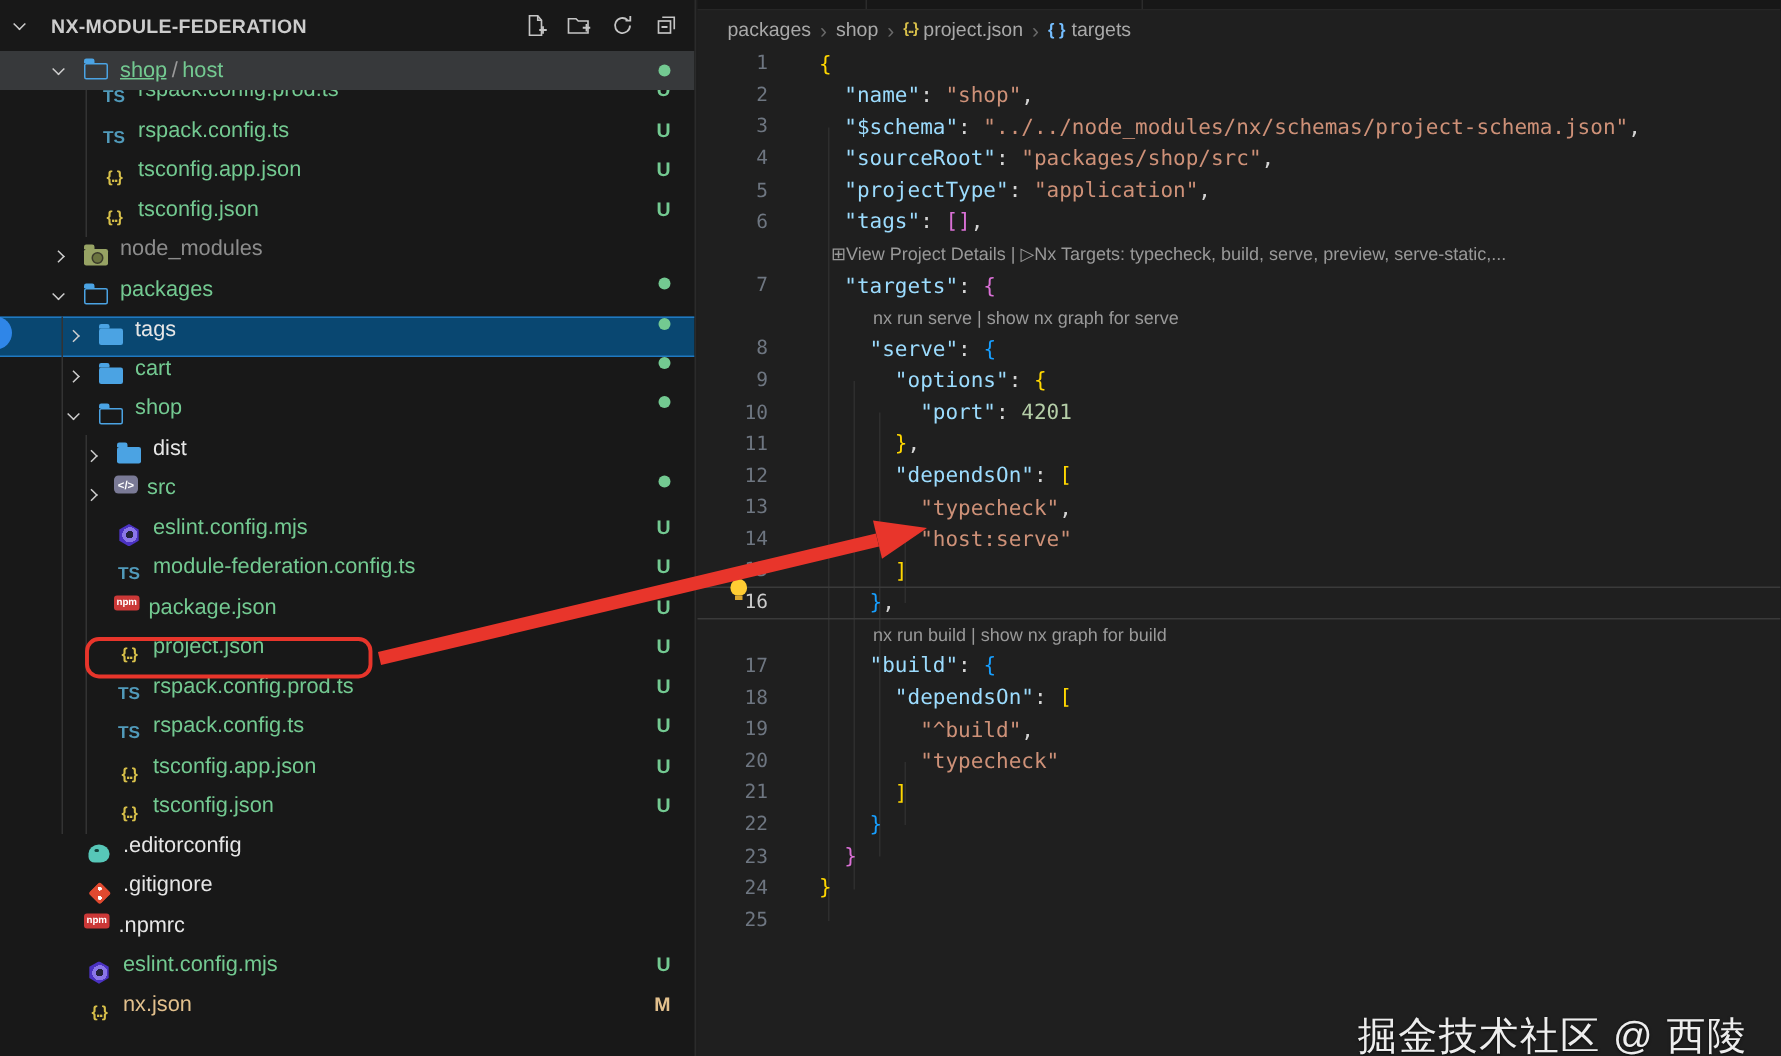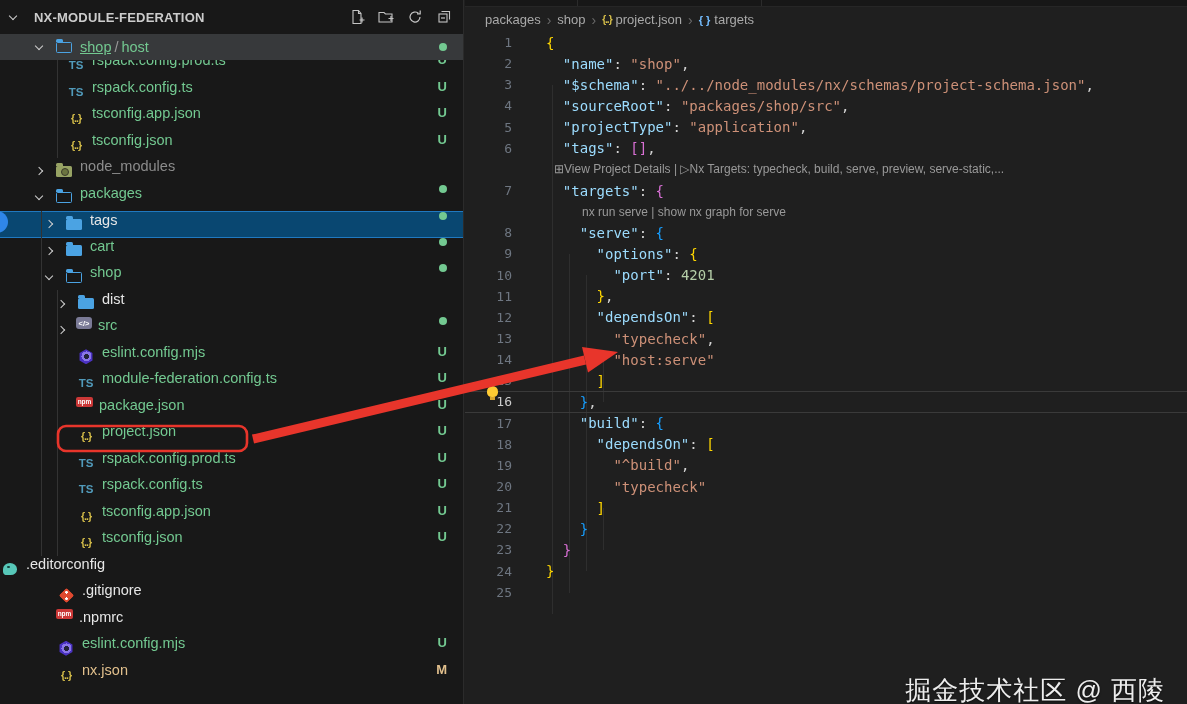--- a/index.html
+++ b/index.html
@@ -273,21 +273,21 @@
           <div class="trow" style="padding-left: 76px;">
             <span class="fi fi-json">{..}</span>
             <span class="lbl c-green">tsconfig.app.json</span>
             <span class="badge b-U">U</span>
           </div>
           <div class="trow" style="padding-left: 76px;">
             <span class="fi fi-json">{..}</span>
             <span class="lbl c-green">tsconfig.json</span>
             <span class="badge b-U">U</span>
           </div>
-          <div class="trow" style="">
+          <div class="trow" style="padding-left: 56px;">
             <span class="fi fi-editorconfig">
               <span></span>
             </span>
             <span class="lbl c-white">.editorconfig</span>
           </div>
           <div class="trow" style="padding-left: 56px;">
             <span class="fi fi-git">
               <span></span>
             </span>
             <span class="lbl c-white">.gitignore</span>
@@ -349,20 +349,21 @@
           <div class="clens"><span class="ln"></span><span class="glyph"></span><span class="ctext" style="margin-left: 36px;">nx run serve | show nx graph for serve</span></div>
           <div class="cline"><span class="ln">8</span><span class="glyph"></span><span class="ctext"><span>    </span><span class="sg-k">"serve"</span><span>: </span><span class="sg-b3">{</span></span></div>
           <div class="cline"><span class="ln">9</span><span class="glyph"></span><span class="ctext"><span>      </span><span class="sg-k">"options"</span><span>: </span><span class="sg-b1">{</span></span></div>
           <div class="cline"><span class="ln">10</span><span class="glyph"></span><span class="ctext"><span>        </span><span class="sg-k">"port"</span><span>: </span><span class="sg-n">4201</span></span></div>
           <div class="cline"><span class="ln">11</span><span class="glyph"></span><span class="ctext"><span>      </span><span class="sg-b1">}</span><span>,</span></span></div>
           <div class="cline"><span class="ln">12</span><span class="glyph"></span><span class="ctext"><span>      </span><span class="sg-k">"dependsOn"</span><span>: </span><span class="sg-b1">[</span></span></div>
           <div class="cline"><span class="ln">13</span><span class="glyph"></span><span class="ctext"><span>        </span><span class="sg-s">"typecheck"</span><span>,</span></span></div>
           <div class="cline"><span class="ln">14</span><span class="glyph"></span><span class="ctext"><span>        </span><span class="sg-s">"host:serve"</span></span></div>
           <div class="cline"><span class="ln">15</span><span class="glyph"></span><span class="ctext"><span>      </span><span class="sg-b1">]</span></span></div>
           <div class="cline current"><span class="ln">16</span><span class="glyph"></span><span class="bulb"></span><span class="ctext"><span>    </span><span class="sg-b3">}</span><span>,</span></span></div>
+          <div class="clens"><span class="ln"></span><span class="glyph"></span><span class="ctext" style="margin-left: 36px;">nx run build | show nx graph for build</span></div>
           <div class="cline"><span class="ln">17</span><span class="glyph"></span><span class="ctext"><span>    </span><span class="sg-k">"build"</span><span>: </span><span class="sg-b3">{</span></span></div>
           <div class="cline"><span class="ln">18</span><span class="glyph"></span><span class="ctext"><span>      </span><span class="sg-k">"dependsOn"</span><span>: </span><span class="sg-b1">[</span></span></div>
           <div class="cline"><span class="ln">19</span><span class="glyph"></span><span class="ctext"><span>        </span><span class="sg-s">"^build"</span><span>,</span></span></div>
           <div class="cline"><span class="ln">20</span><span class="glyph"></span><span class="ctext"><span>        </span><span class="sg-s">"typecheck"</span></span></div>
           <div class="cline"><span class="ln">21</span><span class="glyph"></span><span class="ctext"><span>      </span><span class="sg-b1">]</span></span></div>
           <div class="cline"><span class="ln">22</span><span class="glyph"></span><span class="ctext"><span>    </span><span class="sg-b3">}</span></span></div>
           <div class="cline"><span class="ln">23</span><span class="glyph"></span><span class="ctext"><span>  </span><span class="sg-b2">}</span></span></div>
           <div class="cline"><span class="ln">24</span><span class="glyph"></span><span class="ctext"><span class="sg-b1">}</span></span></div>
           <div class="cline"><span class="ln">25</span><span class="glyph"></span><span class="ctext"></span></div>
         </div>

